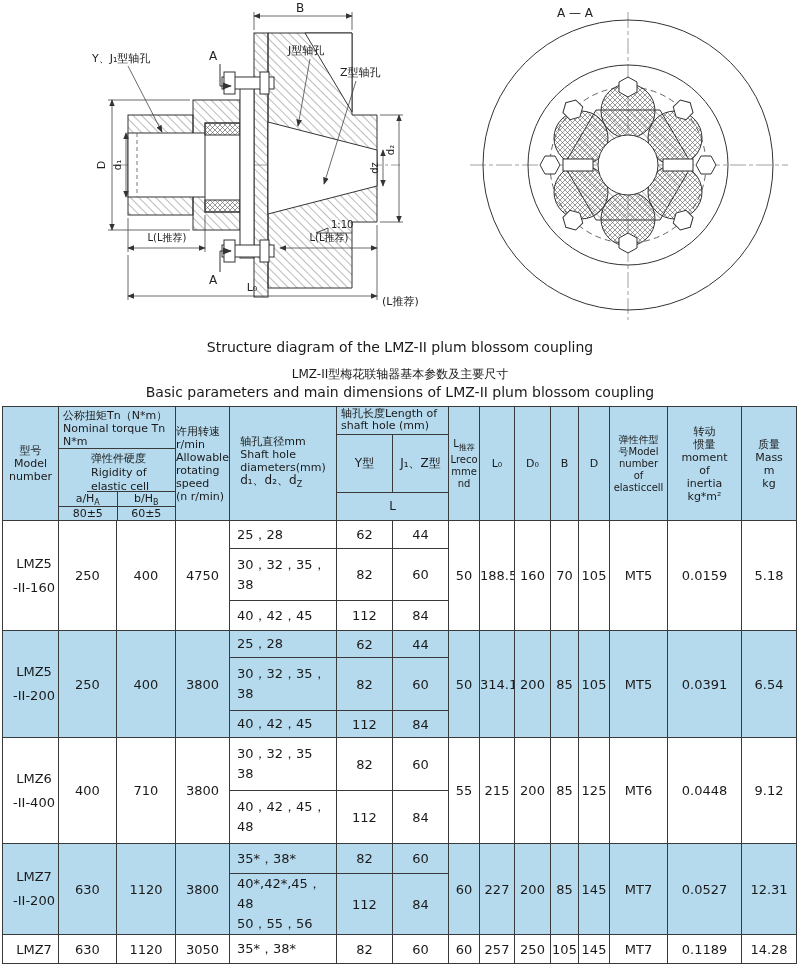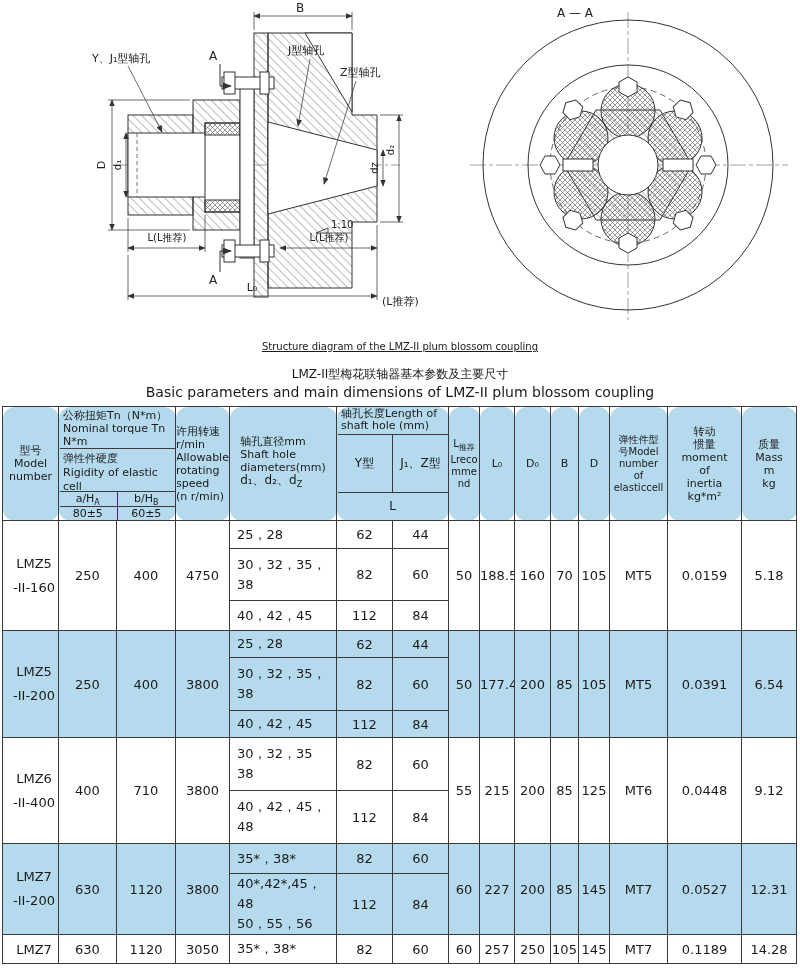--- a/index.html
+++ b/index.html
@@ -1,38 +1,38 @@
 <!DOCTYPE html>
 <html><head>
 <meta charset="utf-8">
 <style>
   html,body{margin:0;padding:0;background:#fff;}
   #page{position:relative;width:800px;height:972px;background:#fff;overflow:hidden;
         font-family:"DejaVu Sans","Liberation Sans",sans-serif;color:#1a1a1a;}
   
   .titles{text-align:center;}
   .t1{font-size:15px;margin-top:3px;line-height:20px;}
-  .t2{font-size:10px;line-height:22px;text-decoration:underline;}
+  .t2{font-size:14px;line-height:22px;}
   .t3{font-size:12px;margin-top:7px;line-height:18px;}
   .t4{font-size:14px;line-height:18px;}
   
   table{border-collapse:collapse;table-layout:fixed;margin:5px 0 0 2px;width:795px;}
   td,th{border:1px solid #3a3a3a;font-weight:normal;padding:0;vertical-align:middle;
         font-size:13px;text-align:center;overflow:hidden;}
-  thead th{background:#b5daee;font-size:11px;line-height:13px;border-radius:12px;}
+  thead th{background:#b5daee;font-size:11px;line-height:13px;}
   tbody.hl td{background:#b5daee;}
   .pre{white-space:pre-line;}
   .lft{text-align:center;padding-left:7px;}
   .model-cell{line-height:24px;}
   .dcell{text-align:left;padding-left:7px;line-height:20px;}
   
   .stack{display:flex;flex-direction:column;height:113px;}
   .stack>div{box-sizing:border-box;}
   .tq-top{height:42px;border-bottom:1px solid #3a3a3a;text-align:left;padding:2px 0 0 4px;line-height:13px;}
-  .tq-mid{height:43px;border-bottom:1px solid #3a3a3a;text-align:left;padding:3px 0 0 4px;line-height:14px;}
+  .tq-mid{height:43px;border-bottom:1px solid #3a3a3a;text-align:left;padding:3px 0 0 4px;line-height:14px;margin-left:28px;}
   .tq-r1{height:15px;display:flex;border-bottom:1px solid #3a3a3a;}
   .tq-r2{height:13px;display:flex;}
   .tq-r1>div,.tq-r2>div{flex:1;line-height:14px;}
   .tq-r1>div:first-child,.tq-r2>div:first-child{border-right:1px solid #4c1d95;}
   .hl-top{height:28px;border-bottom:1px solid #3a3a3a;text-align:left;padding:1px 0 17px 4px;line-height:12px;}
   .hl-mid{height:57px;display:flex;}
   .hl-mid>div{flex:1;display:flex;align-items:center;justify-content:center;font-size:12px;}
   .hl-mid>div:first-child{border-right:1px solid #3a3a3a;}
   .hl-bot{height:27px;border-top:1px solid #3a3a3a;display:flex;align-items:center;justify-content:center;font-size:12px;}
   .vcent{display:flex;align-items:center;justify-content:center;height:113px;}
@@ -341,21 +341,21 @@
     <tr style="height:27px">
       <td rowspan="3" class="pre lft model-cell">LMZ5
 -II-200</td>
       <td rowspan="3">250</td>
       <td rowspan="3">400</td>
       <td rowspan="3">3800</td>
       <td class="dcell pre">25，28</td>
       <td>62</td>
       <td>44</td>
       <td rowspan="3">50</td>
-      <td rowspan="3">177.4</td>
+      <td rowspan="3">314.1</td>
       <td rowspan="3">200</td>
       <td rowspan="3">85</td>
       <td rowspan="3">105</td>
       <td rowspan="3">MT5</td>
       <td rowspan="3">0.0391</td>
       <td rowspan="3">6.54</td>
     </tr>
     <tr style="height:53px">
       <td class="dcell pre">30，32，35，38</td>
       <td>82</td>

